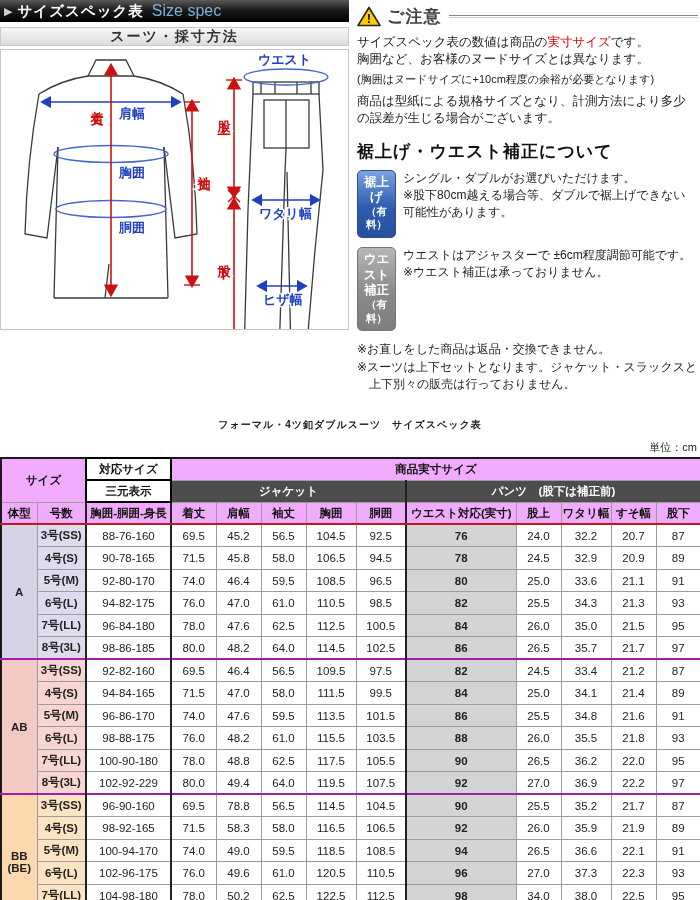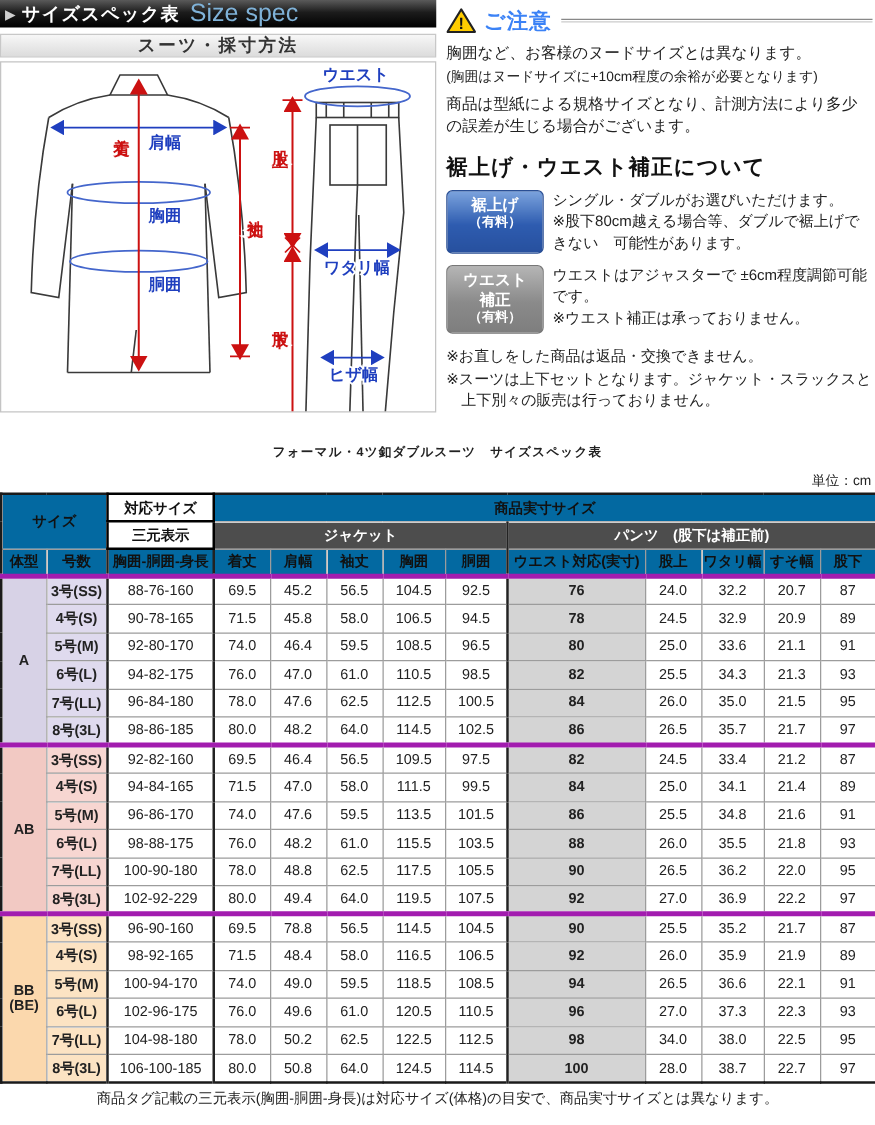--- a/index.html
+++ b/index.html
@@ -7,67 +7,67 @@
   .page { position:relative; width:700px; height:900px; background:#fff; overflow:hidden; }
 
   
   .top-row { display:flex; }
   .left-col { width:349px; flex:none; }
   .right-col { flex:1; padding:2px 2px 0 8px; }
 
   .title-bar { height:22px; background:linear-gradient(#5a5a5a,#1c1c1c 45%,#000); display:flex; align-items:center; padding-left:4px; }
   .title-bar .arr { color:#cfcfcf; font-size:11px; margin-right:5px; }
   .title-bar .jp { color:#fff; font-weight:bold; font-size:14.5px; letter-spacing:1px; }
-  .title-bar .en { color:#7fb2d8; font-size:20px; margin-left:8px; }
+  .title-bar .en { color:#7fb2d8; font-size:16px; margin-left:8px; }
 
   .sub-bar { height:19px; margin-top:5px; background:linear-gradient(#f7f7f7,#dcdcdc); border:1px solid #c8c8c8; display:flex; align-items:center; justify-content:center;
              font-family:"Liberation Serif","DejaVu Serif",serif; font-weight:bold; font-size:14px; color:#333; letter-spacing:2px; }
 
   .diagram-box { margin-top:3px; width:349px; height:281px; border:1px solid #c4c4c4; background:#fff; }
   svg text.lbl { font:bold 13px "Liberation Sans","DejaVu Sans",sans-serif; paint-order:stroke; stroke:#fff; stroke-width:3px; }
   svg text.blue { fill:#1f3fbf; }
   svg text.red { fill:#cc1111; }
   svg text.vt { writing-mode:vertical-rl; text-orientation:upright; letter-spacing:2px; }
 
   
   .notice-head { display:flex; align-items:center; margin:3px 0 6px 0; }
-  .notice-head .t { font-family:"Liberation Serif","DejaVu Serif",serif; font-weight:bold; font-size:17px; color:#3b82f6; margin-left:6px; letter-spacing:1px; }
+  .notice-head .t { font-family:"Liberation Serif","DejaVu Serif",serif; font-weight:bold; font-size:17px; color:#404040; margin-left:6px; letter-spacing:1px; }
   .notice-head .rule { flex:1; height:3px; border-top:1px solid #888; border-bottom:1px solid #ccc; margin-left:8px; }
   .n-line { font-size:12.5px; line-height:1.38; color:#222; }
   .n-line .red { color:#dd0000; }
   .n-paren { font-size:11px; margin:3px 0 6px 0; color:#222; }
   .n-para { font-size:12.5px; line-height:1.4; margin-top:2px; }
 
   .alt-head { font-family:"Liberation Serif","DejaVu Serif",serif; font-weight:bold; font-size:17px; color:#111; margin:12px 0 7px 0; letter-spacing:1px; }
   .alt-row { display:flex; margin-bottom:9px; }
-  .badge { flex:none; width:78px; border-radius:5px; color:#fff; text-align:center; font-weight:bold; padding:4px 0; }
+  .badge { flex:none; width:39px; border-radius:5px; color:#fff; text-align:center; font-weight:bold; padding:4px 0; }
   .badge .b1 { font-size:12.5px; display:block; line-height:1.25; }
   .badge .b2 { font-size:10.5px; display:block; line-height:1.3;font-family:Liberation Mono, monospace; }
   .badge.blue { background:linear-gradient(#7ba3dd,#2e5cb0 55%,#27509e); border:1px solid #2a4f94; }
   .badge.gray { background:linear-gradient(#b5b5b5,#8a8a8a 55%,#7e7e7e); border:1px solid #777; }
   .alt-txt { font-size:12px; line-height:1.42; margin-left:7px; }
   .alt-notes { font-size:12px; line-height:1.45; margin-top:10px; }
   .alt-notes div { padding-left:12px; text-indent:-12px; }
 
   
   .tbl-title { text-align:center; font-weight:bold; font-size:10px; margin-top:25px; letter-spacing:1px; }
   .unit { text-align:right; font-size:11px; margin:8px 3px 2px 0; }
 
   table.spec { width:700px; border-collapse:collapse; table-layout:fixed; border:2px solid #1a1a1a; }
   table.spec th, table.spec td { border:1px solid #9c9c9c; text-align:center; vertical-align:middle; font-size:11.5px; padding:0; overflow:hidden; white-space:nowrap; }
-  table.spec thead th { background:#0369a1; font-weight:bold; height:22px; color:#111; }
+  table.spec thead th { background:#f0abfc; font-weight:bold; height:22px; color:#111; }
   th.h-corner { font-size:13px; }
   th.h-white { background:#fff !important; border:2px solid #000 !important; }
   th.h-dark { background:#4d4d4d !important; color:#fff !important; }
   thead tr.hr3 th { border-bottom:2px solid #b91c1c; }
   td.c-gou { font-weight:bold; }
   td.c-taikei { font-weight:bold; font-size:13px; }
   td.c-waist { background:#d4d4d4; font-weight:bold; font-size:12px; }
   .thickL { border-left:2px solid #222 !important; }
-  tr.sec-top td { border-top:4px solid #a21caf; }
+  tr.sec-top td { border-top:2px solid #a21caf; }
   td.a  { background:#d7d2e6; } td.al { background:#dfdaee; }
   td.ab { background:#f2c9c3; } td.abl{ background:#f7d6d1; }
   td.bb { background:#fbd8ad; } td.bbl{ background:#fce3c3; }
 
   .footnote { text-align:center; font-size:11.5px; line-height:1.55; margin-top:4px; }
 </style>
 </head>
 <body>
 
 <div class="page">
@@ -157,20 +157,21 @@
 
     <div class="right-col">
       <div class="notice-head">
         <svg width="24" height="21" viewBox="0 0 24 21">
           <path d="M12,1.5 L23,19.5 L1,19.5 Z" fill="#ffcc00" stroke="#222" stroke-width="1.6" stroke-linejoin="round"></path>
           <text x="12" y="17" text-anchor="middle" font-size="13" font-weight="bold" fill="#111" font-family="Liberation Sans, sans-serif">!</text>
         </svg>
         <span class="t">ご注意</span>
         <span class="rule"></span>
       </div>
+      <div class="n-line"><span>サイズスペック表の数値は商品の</span><span class="red">実寸サイズ</span><span>です。</span></div>
       <div class="n-line">胸囲など、お客様のヌードサイズとは異なります。</div>
       <div class="n-paren">(胸囲はヌードサイズに+10cm程度の余裕が必要となります)</div>
       <div class="n-para">商品は型紙による規格サイズとなり、計測方法により多少の誤差が生じる場合がございます。</div>
 
       <div class="alt-head">裾上げ・ウエスト補正について</div>
 
       <div class="alt-row">
         <div class="badge blue">
           <span class="b1">裾上げ</span>
           <span class="b2">（有料）</span>
@@ -429,21 +430,21 @@
           <td class="c-waist thickL">90</td>
           <td>25.5</td>
           <td>35.2</td>
           <td>21.7</td>
           <td>87</td>
         </tr>
         <tr style="height: 22.5px;">
           <td class="c-gou bbl">4号(S)</td>
           <td class="thickL">98-92-165</td>
           <td class="thickL">71.5</td>
-          <td>48.4</td>
+          <td>58.3</td>
           <td>58.0</td>
           <td>116.5</td>
           <td>106.5</td>
           <td class="c-waist thickL">92</td>
           <td>26.0</td>
           <td>35.9</td>
           <td>21.9</td>
           <td>89</td>
         </tr>
         <tr style="height: 22.5px;">

